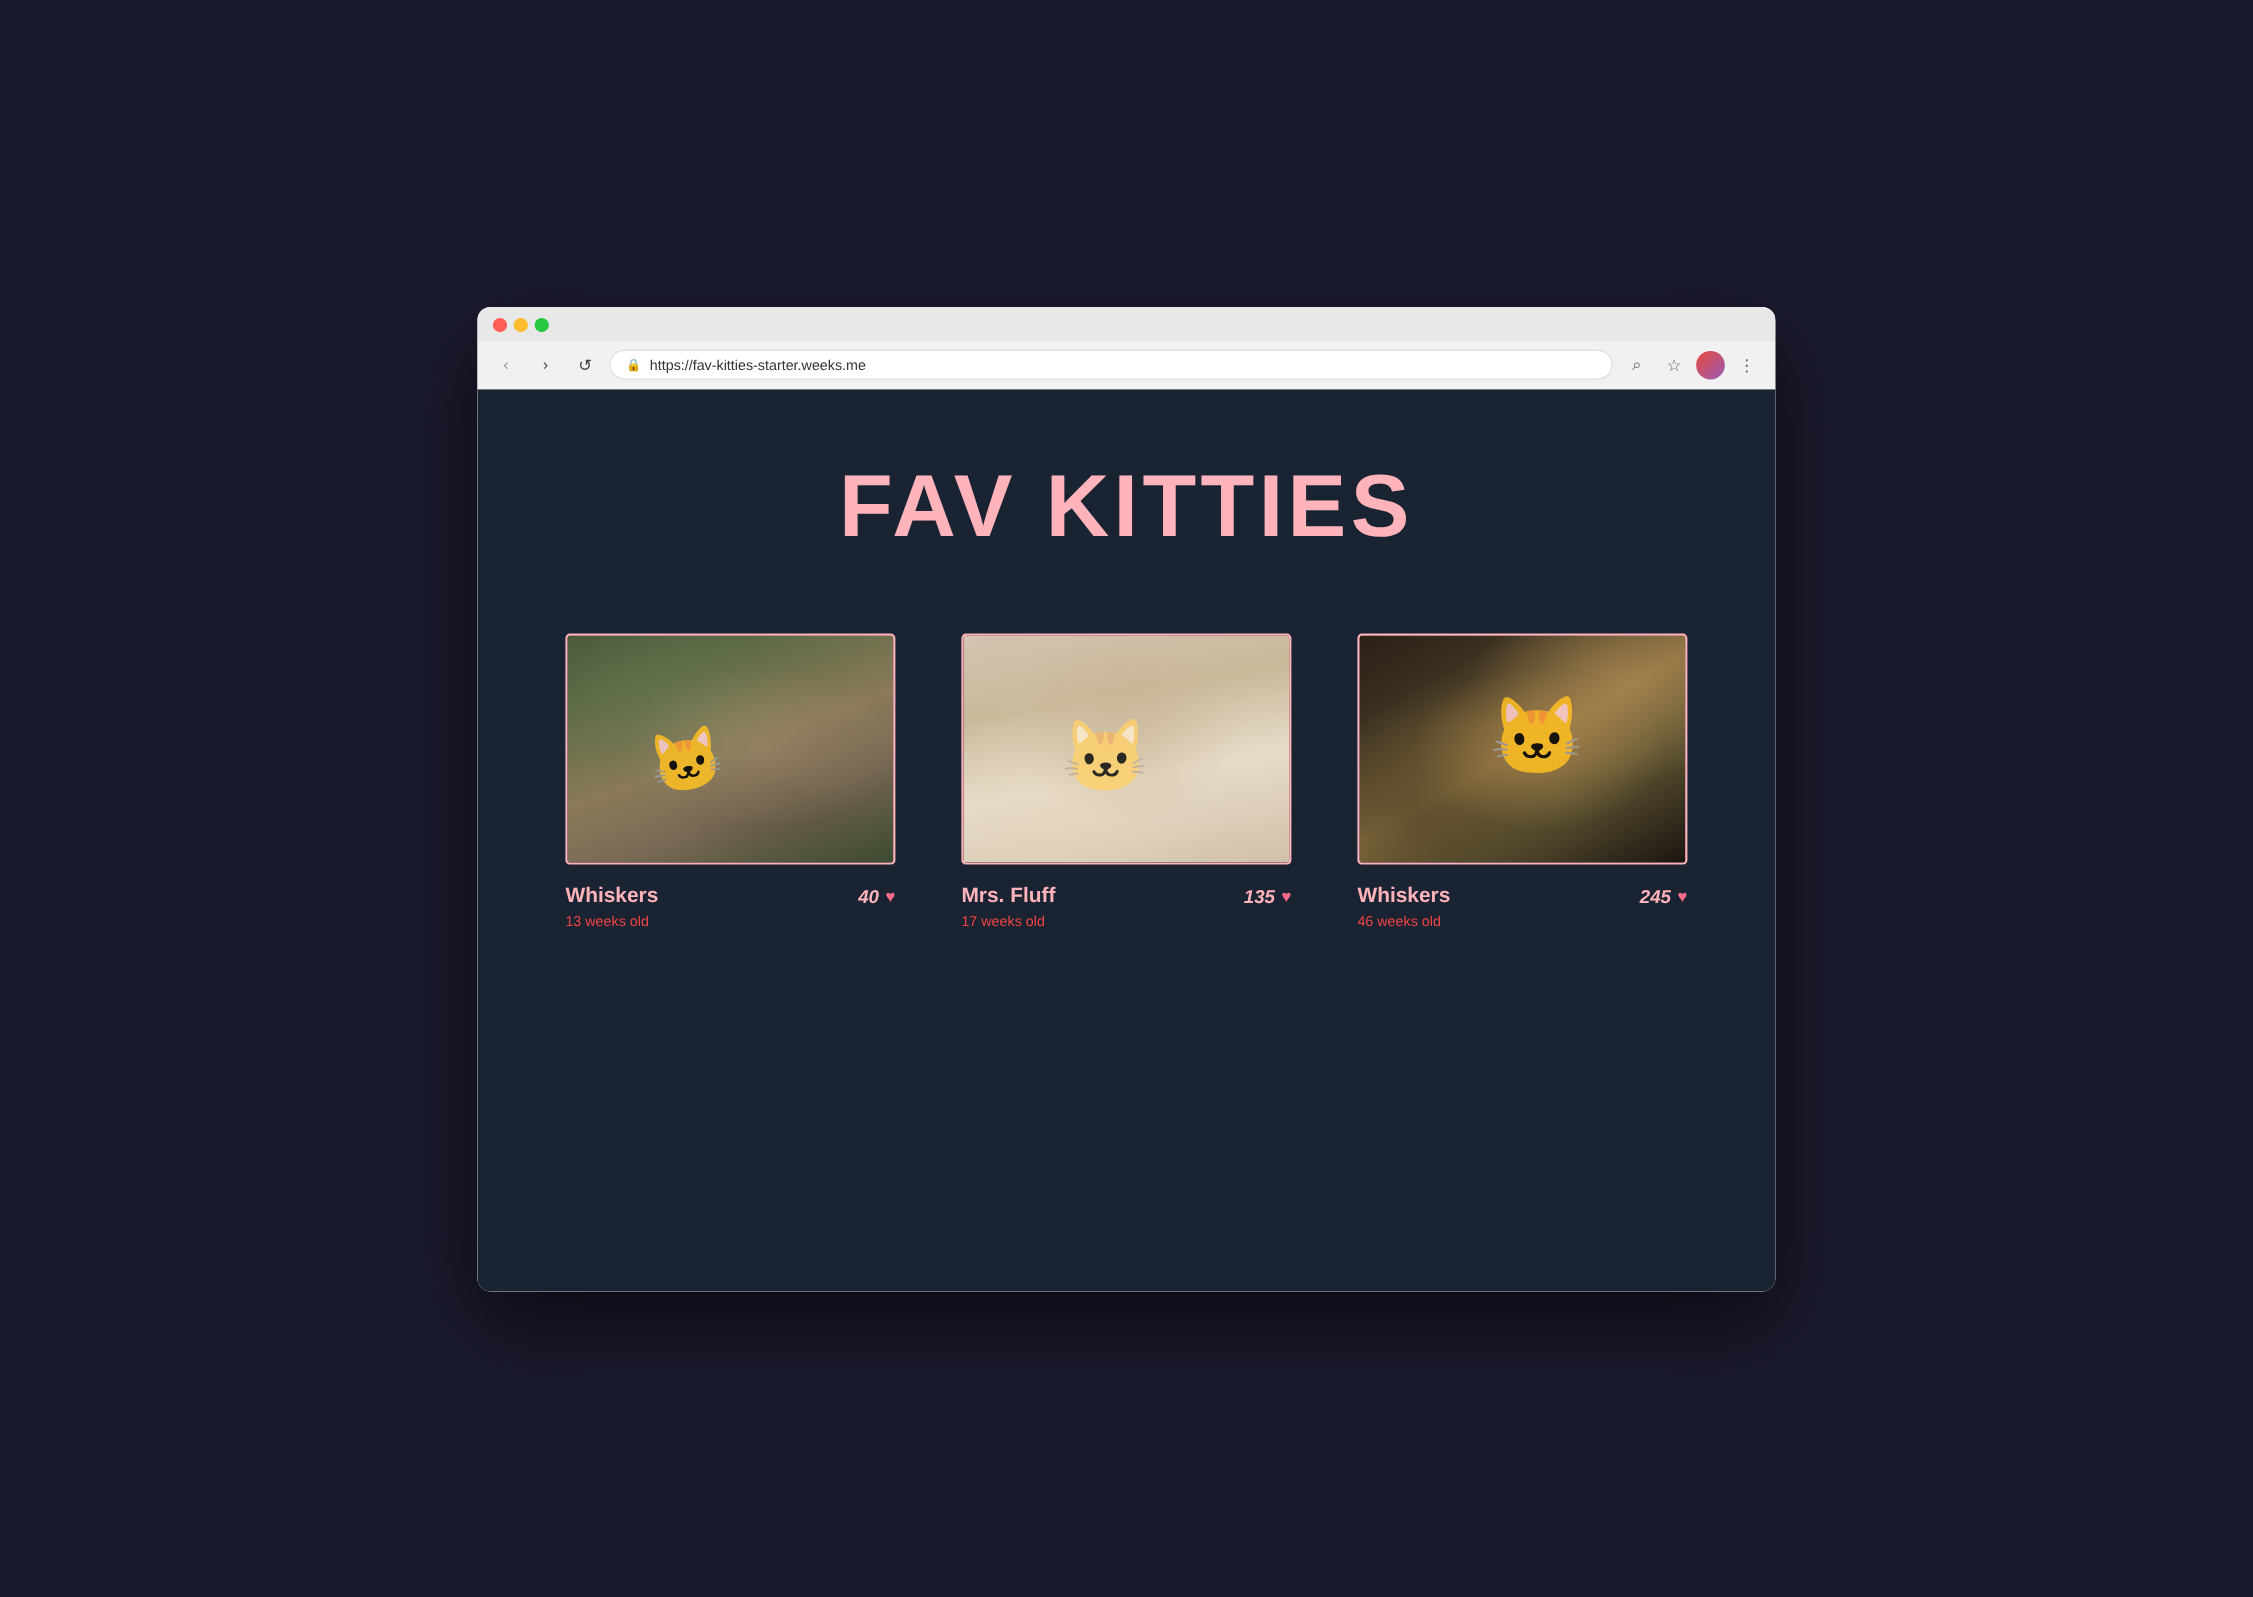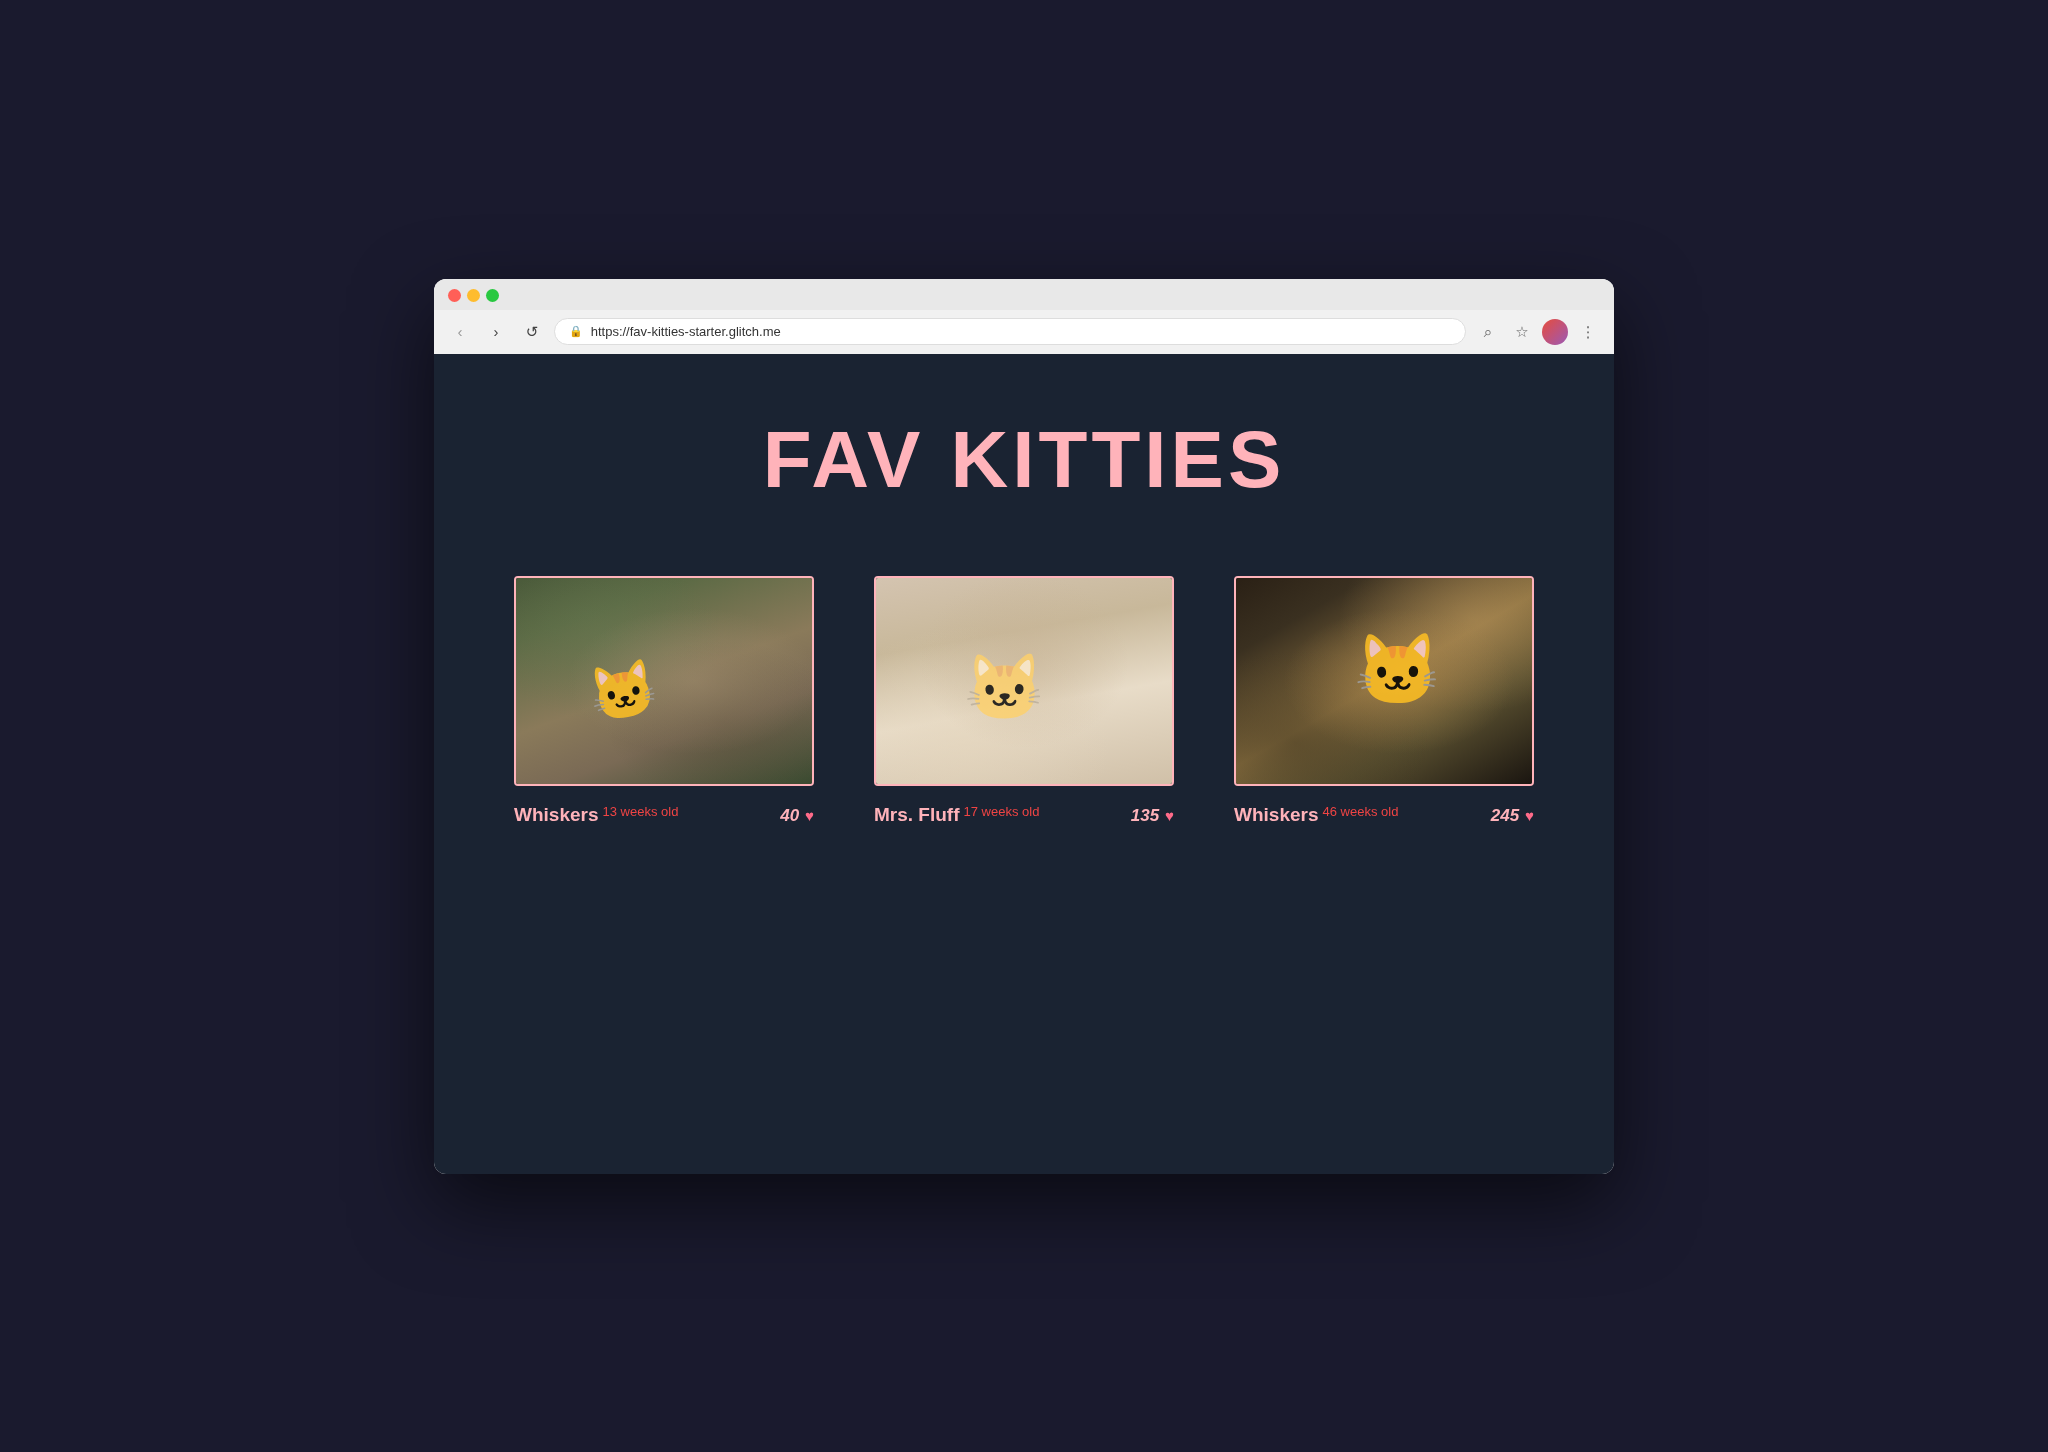--- a/index.html
+++ b/index.html
@@ -306,21 +306,21 @@
 
     .kitty-info {
       display: flex;
       align-items: flex-start;
       justify-content: space-between;
       width: 100%;
     }
 
     .kitty-name-age {
       display: flex;
-      flex-direction: row;
+      flex-direction: column;
       gap: 4px;
     }
 
     .kitty-name {
       font-size: 19px;
       font-weight: 700;
       color: #ffb3ba;
       font-family: Arial, sans-serif;
     }
 
@@ -362,21 +362,21 @@
     </div>
   </div>
 
   <div class="browser-toolbar">
     <div class="nav-btn">‹</div>
     <div class="nav-btn active">›</div>
     <div class="nav-btn active">↺</div>
 
     <div class="address-bar">
       <span class="address-lock">🔒</span>
-      <span>https://fav-kitties-starter.glitch.me</span>
+      <span>https://fav-kitties-starter.weeks.me</span>
     </div>
 
     <div class="toolbar-right">
       <div class="toolbar-icon">⌕</div>
       <div class="toolbar-icon">☆</div>
       <div class="profile-avatar"></div>
       <div class="toolbar-icon">⋮</div>
     </div>
   </div>
 

